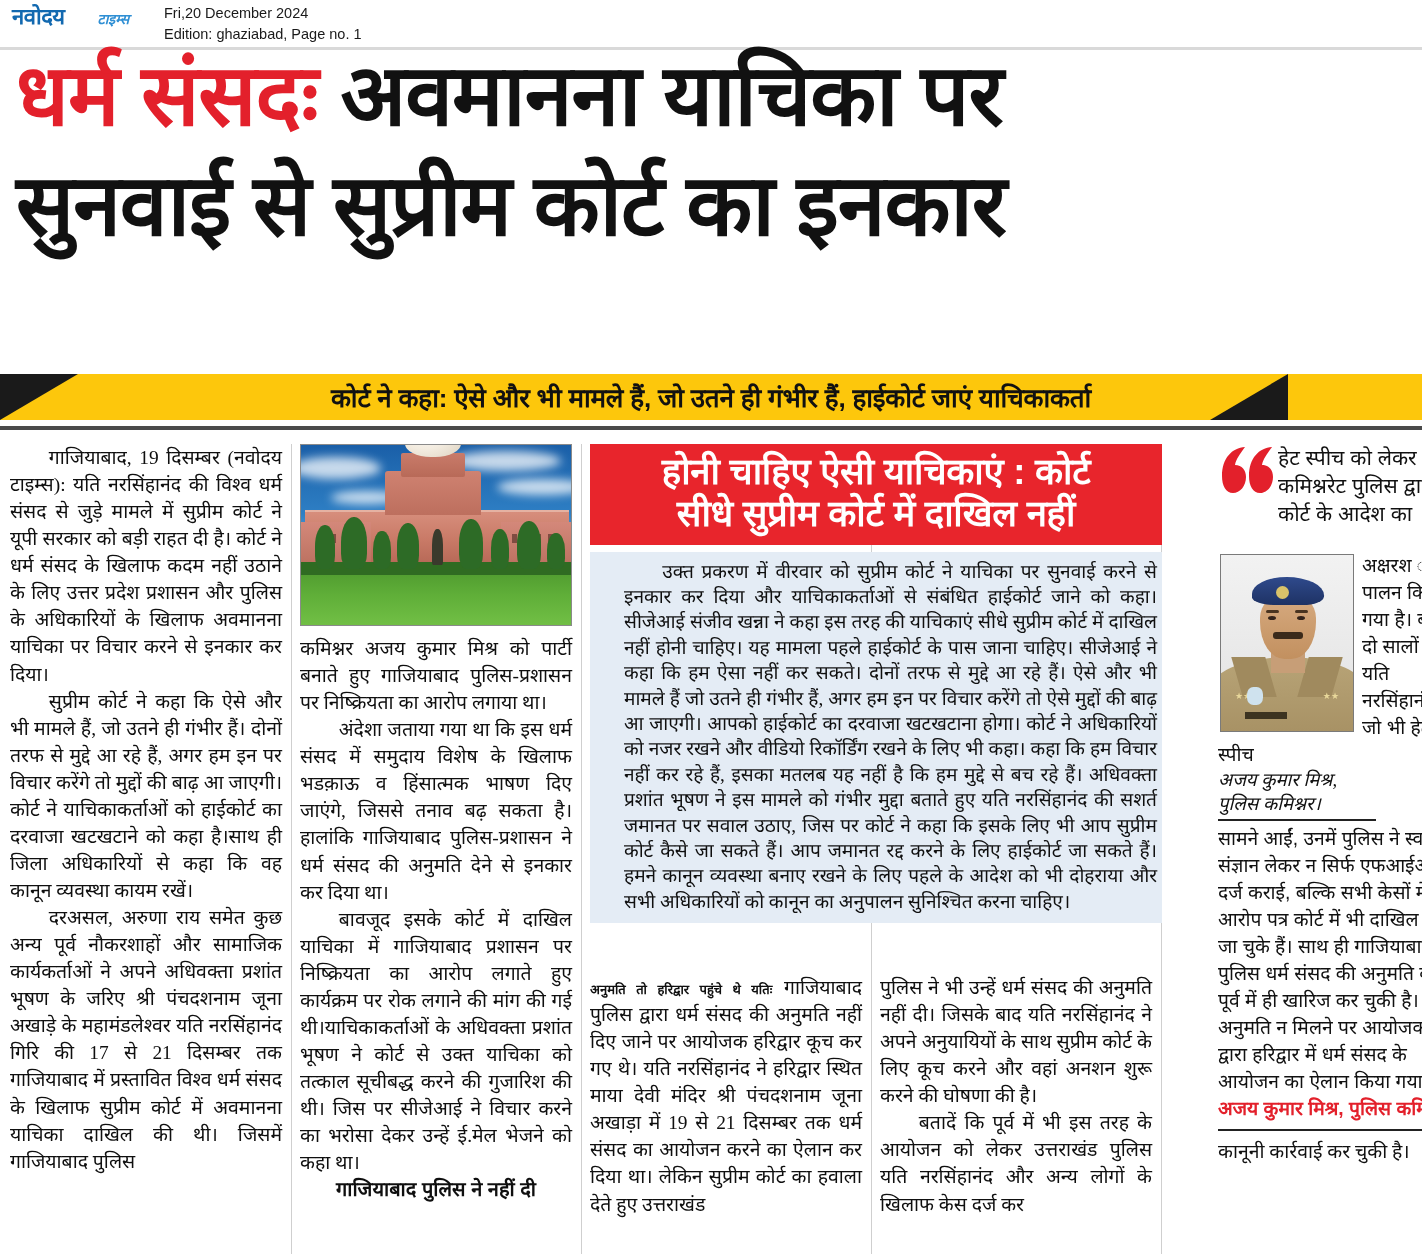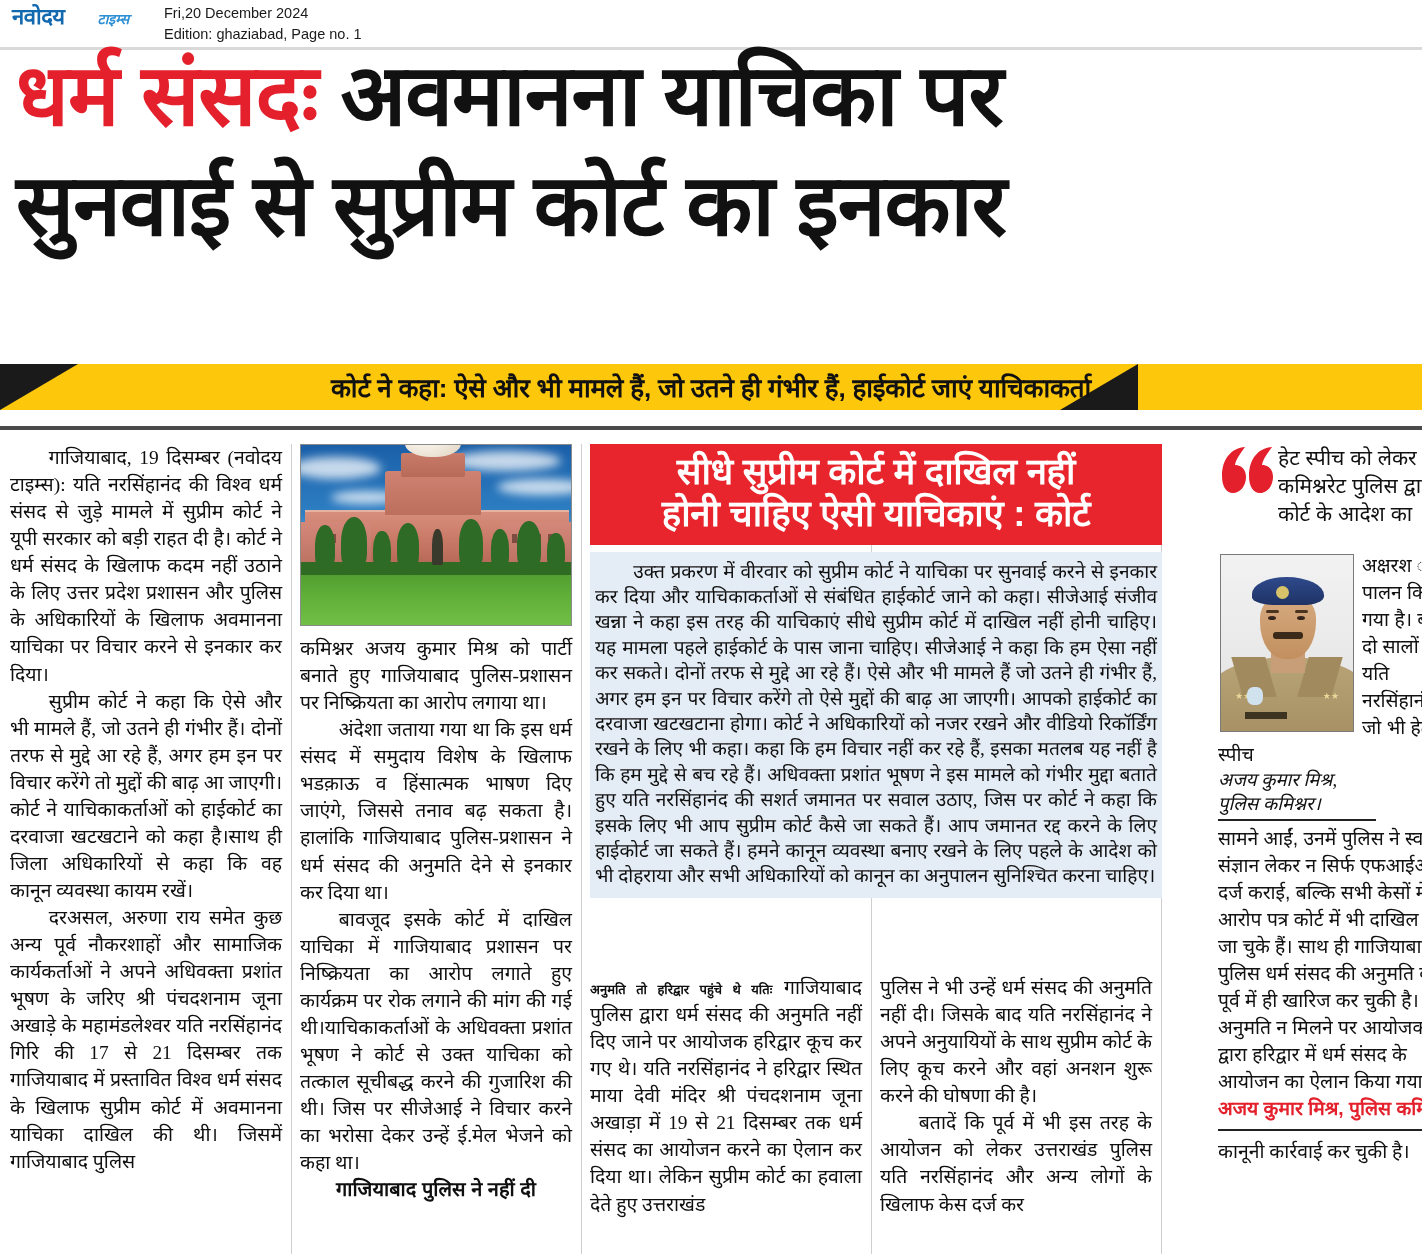--- a/index.html
+++ b/index.html
@@ -86,22 +86,22 @@
     letter-spacing: -1px;
     text-align: left;
   }
   .headline .hl-red { color: #e3202b; }
   .hl-line1 { white-space: nowrap; }
   .hl-line2 { white-space: nowrap; margin-top: 24px; }
 
   
   .ribbon {
     position: absolute;
-    top: 364px; left: 0;
-    width: 1138px;
+    top: 374px; left: 0;
+    width: 1288px;
     height: 46px;
   }
   .ribbon-bar {
     position: absolute;
     left: 0; top: 0;
     width: 1422px; height: 46px;
     background: #fdc70c;
   }
   .ribbon-notch-l, .ribbon-notch-r {
     position: absolute;
@@ -272,21 +272,21 @@
     text-align: center;
     letter-spacing: -0.3px;
   }
 
   .lede-block {
     width: 572px;
     background: #e4ecf5;
     padding: 7px 5px 9px 5px;
     margin-bottom: 12px;
   }
-  .lede-block .body-text { font-size: 19.1px; line-height: 1.33; }
+  .lede-block .body-text { font-size: 19.1px; line-height: 1.33; margin-left: 29px; }
 
   .span-wrap {
     position: absolute;
     left: 580px; top: 0;
     width: 572px;
   }
 
   .lower-cols {
     position: absolute;
     left: 580px;
@@ -535,22 +535,22 @@
         <div class="body-text">
           <p class="noindent">कमिश्नर अजय कुमार मिश्र को पार्टी बनाते हुए गाजियाबाद पुलिस-प्रशासन पर निष्क्रियता का आरोप लगाया था।</p>
           <p>अंदेशा जताया गया था कि इस धर्म संसद में समुदाय विशेष के खिलाफ भडक़ाऊ व हिंसात्मक भाषण दिए जाएंगे, जिससे तनाव बढ़ सकता है। हालांकि गाजियाबाद पुलिस-प्रशासन ने धर्म संसद की अनुमति देने से इनकार कर दिया था।</p>
           <p>बावजूद इसके कोर्ट में दाखिल याचिका में गाजियाबाद प्रशासन पर निष्क्रियता का आरोप लगाते हुए कार्यक्रम पर रोक लगाने की मांग की गई थी।याचिकाकर्ताओं के अधिवक्ता प्रशांत भूषण ने कोर्ट से उक्त याचिका को तत्काल सूचीबद्ध करने की गुजारिश की थी। जिस पर सीजेआई ने विचार करने का भरोसा देकर उन्हें ई.मेल भेजने को कहा था।</p>
           <div class="subhead-bold">गाजियाबाद पुलिस ने नहीं दी</div>
         </div>
       </div>
 
       <div class="span-wrap">
         <div class="red-box">
+          <div class="red-box-text">होनी चाहिए ऐसी याचिकाएं : कोर्ट</div>
           <div class="red-box-text">सीधे सुप्रीम कोर्ट में दाखिल नहीं</div>
-          <div class="red-box-text">होनी चाहिए ऐसी याचिकाएं : कोर्ट</div>
         </div>
         <div class="lede-block">
           <div class="body-text">
             <p>उक्त प्रकरण में वीरवार को सुप्रीम कोर्ट ने याचिका पर सुनवाई करने से इनकार कर दिया और याचिकाकर्ताओं से संबंधित हाईकोर्ट जाने को कहा। सीजेआई संजीव खन्ना ने कहा इस तरह की याचिकाएं सीधे सुप्रीम कोर्ट में दाखिल नहीं होनी चाहिए। यह मामला पहले हाईकोर्ट के पास जाना चाहिए। सीजेआई ने कहा कि हम ऐसा नहीं कर सकते। दोनों तरफ से मुद्दे आ रहे हैं। ऐसे और भी मामले हैं जो उतने ही गंभीर हैं, अगर हम इन पर विचार करेंगे तो ऐसे मुद्दों की बाढ़ आ जाएगी। आपको हाईकोर्ट का दरवाजा खटखटाना होगा। कोर्ट ने अधिकारियों को नजर रखने और वीडियो रिकॉर्डिंग रखने के लिए भी कहा। कहा कि हम विचार नहीं कर रहे हैं, इसका मतलब यह नहीं है कि हम मुद्दे से बच रहे हैं। अधिवक्ता प्रशांत भूषण ने इस मामले को गंभीर मुद्दा बताते हुए यति नरसिंहानंद की सशर्त जमानत पर सवाल उठाए, जिस पर कोर्ट ने कहा कि इसके लिए भी आप सुप्रीम कोर्ट कैसे जा सकते हैं। आप जमानत रद्द करने के लिए हाईकोर्ट जा सकते हैं। हमने कानून व्यवस्था बनाए रखने के लिए पहले के  आदेश को भी दोहराया और सभी अधिकारियों को कानून का अनुपालन सुनिश्चित करना चाहिए।</p>
           </div>
         </div>
       </div>
 
       <div class="lower-cols">
         <div class="lower-col lc-a">

